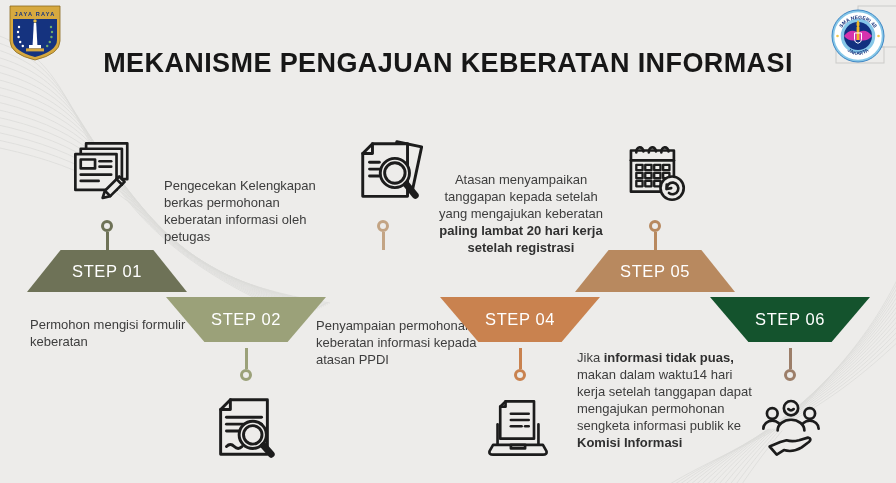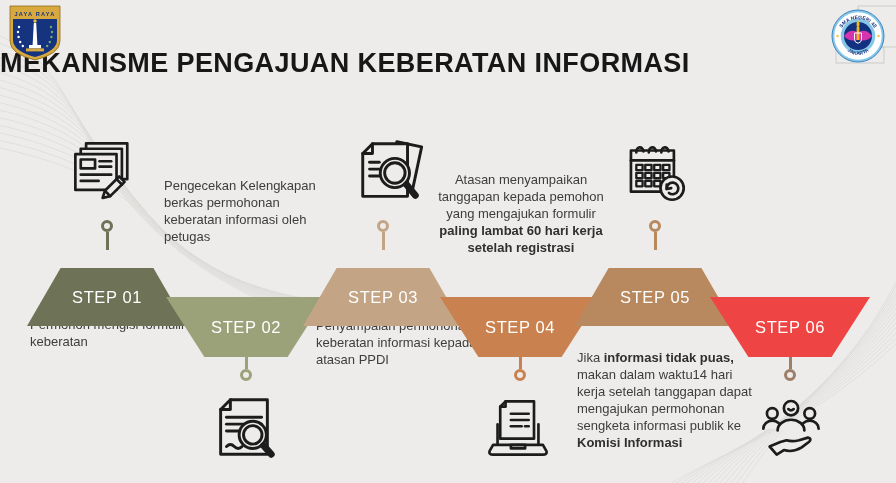--- a/index.html
+++ b/index.html
@@ -9,27 +9,27 @@
     font-family:"Liberation Sans",sans-serif;
     color:#3d3d3d;
   }
   svg{display:block}
   .deco{position:absolute;inset:0;z-index:0;pointer-events:none}
   .logo{position:absolute;z-index:5}
   .logo-left{left:9px;top:5px;width:52px;height:56px}
   .logo-right{left:831px;top:9px;width:54px;height:54px}
   .title{
     position:absolute;left:0;right:0;top:48px;z-index:4;
-    text-align:left;font-size:27px;font-weight:800;letter-spacing:.4px;
+    text-align:center;font-size:27px;font-weight:800;letter-spacing:.4px;
     color:#171717;
   }
   
   .shape{position:absolute;width:160px;z-index:3;display:flex;align-items:center;justify-content:center}
-  .shape.up{top:268px;height:58px;clip-path:polygon(21% 0,79% 0,100% 100%,0 100%)}
-  .shape.down{top:297px;height:60px;clip-path:polygon(0 0,100% 0,76% 100%,24% 100%)}
+  .shape.up{top:250px;height:42px;clip-path:polygon(21% 0,79% 0,100% 100%,0 100%)}
+  .shape.down{top:297px;height:45px;clip-path:polygon(0 0,100% 0,76% 100%,24% 100%)}
   .shape-label{color:#ffffff;font-size:16.5px;letter-spacing:.6px;font-weight:500}
   .stem{position:absolute;width:3px;z-index:2}
   .ring{position:absolute;width:6px;height:6px;border-radius:50%;border:3px solid #000;background:transparent;z-index:2}
   .icon{position:absolute;z-index:2}
   .desc{position:absolute;z-index:2;font-size:13px;line-height:17px}
   .desc b{color:#303030}
   .desc.center{text-align:center}
 </style>
 </head>
 <body>
@@ -123,30 +123,27 @@
   </svg>
 
   <div class="title">MEKANISME PENGAJUAN KEBERATAN INFORMASI</div>
 
   <div class="shape up" style="left: 27px; background: rgb(110, 114, 87);">
     <span class="shape-label">STEP 01</span>
   </div>
   <div class="shape down" style="left: 166px; background: rgb(155, 161, 121);">
     <span class="shape-label">STEP 02</span>
   </div>
-  <div class="shape up" style="left: 303px; background: rgb(195, 164, 132);">
-    <span class="shape-label">STEP 03</span>
-  </div>
   <div class="shape down" style="left: 440px; background: rgb(201, 130, 79); align-items: center;">
     <span class="shape-label">STEP 04</span>
   </div>
   <div class="shape up" style="left: 575px; background: rgb(184, 137, 95); justify-content: center;">
     <span class="shape-label">STEP 05</span>
   </div>
-  <div class="shape down" style="left: 710px; background: #ef4444;">
+  <div class="shape down" style="left: 710px; background: #14532d;">
     <span class="shape-label">STEP 06</span>
   </div>
 
   <div class="stem" style="left: 106px; top: 232px; height: 18px; background: rgb(110, 114, 87);"></div>
   <div class="ring" style="left: 101px; top: 220px; border-color: rgb(110, 114, 87);"></div>
 
   <div class="stem" style="left: 245px; top: 348px; height: 21px; background: rgb(155, 161, 121);"></div>
   <div class="ring" style="left: 240px; top: 369px; border-color: rgb(155, 161, 121);"></div>
 
   <div class="stem" style="left: 382px; top: 232px; height: 18px; background: rgb(195, 164, 132);"></div>
@@ -244,20 +241,20 @@
     <circle cx="38" cy="17" r="8" fill="#edecea"></circle>
     <path d="M35,18 q3,3 6,0"></path>
     <path d="M23,42 a15,12 0 0 1 30,0" fill="#edecea"></path>
     <path d="M14,60 l8,9 l8,-5 q10,3 20,-3 l8,-6 q4,-4 -1,-5 l-10,3 q-8,2 -14,0 l-7,2 Z" fill="#edecea"></path>
   </svg>
 
   <div class="desc" style="left:30px;top:316px;width:180px"><span>Permohon mengisi formulir keberatan</span></div>
 
   <div class="desc" style="left:164px;top:177px;width:168px"><span>Pengecekan Kelengkapan berkas permohonan keberatan informasi oleh petugas</span></div>
 
-  <div class="desc center" style="left:430px;top:171px;width:182px"><span>Atasan menyampaikan tanggapan kepada pemohon yang mengajukan formulir </span><b>paling lambat 60 hari kerja setelah registrasi</b></div>
+  <div class="desc center" style="left:430px;top:171px;width:182px"><span>Atasan menyampaikan tanggapan kepada setelah yang mengajukan keberatan </span><b>paling lambat 20 hari kerja setelah registrasi</b></div>
 
   <div class="desc" style="left:316px;top:317px;width:178px"><span>Penyampaian permohonan keberatan informasi kepada atasan PPDI</span></div>
 
 
   <div class="desc" style="left:577px;top:349px;width:178px"><span>Jika </span><b>informasi tidak puas,</b><span> makan dalam waktu14 hari kerja setelah tanggapan dapat mengajukan permohonan sengketa informasi publik ke </span><b>Komisi Informasi</b></div>
 
 </div>
 
 </body></html>

